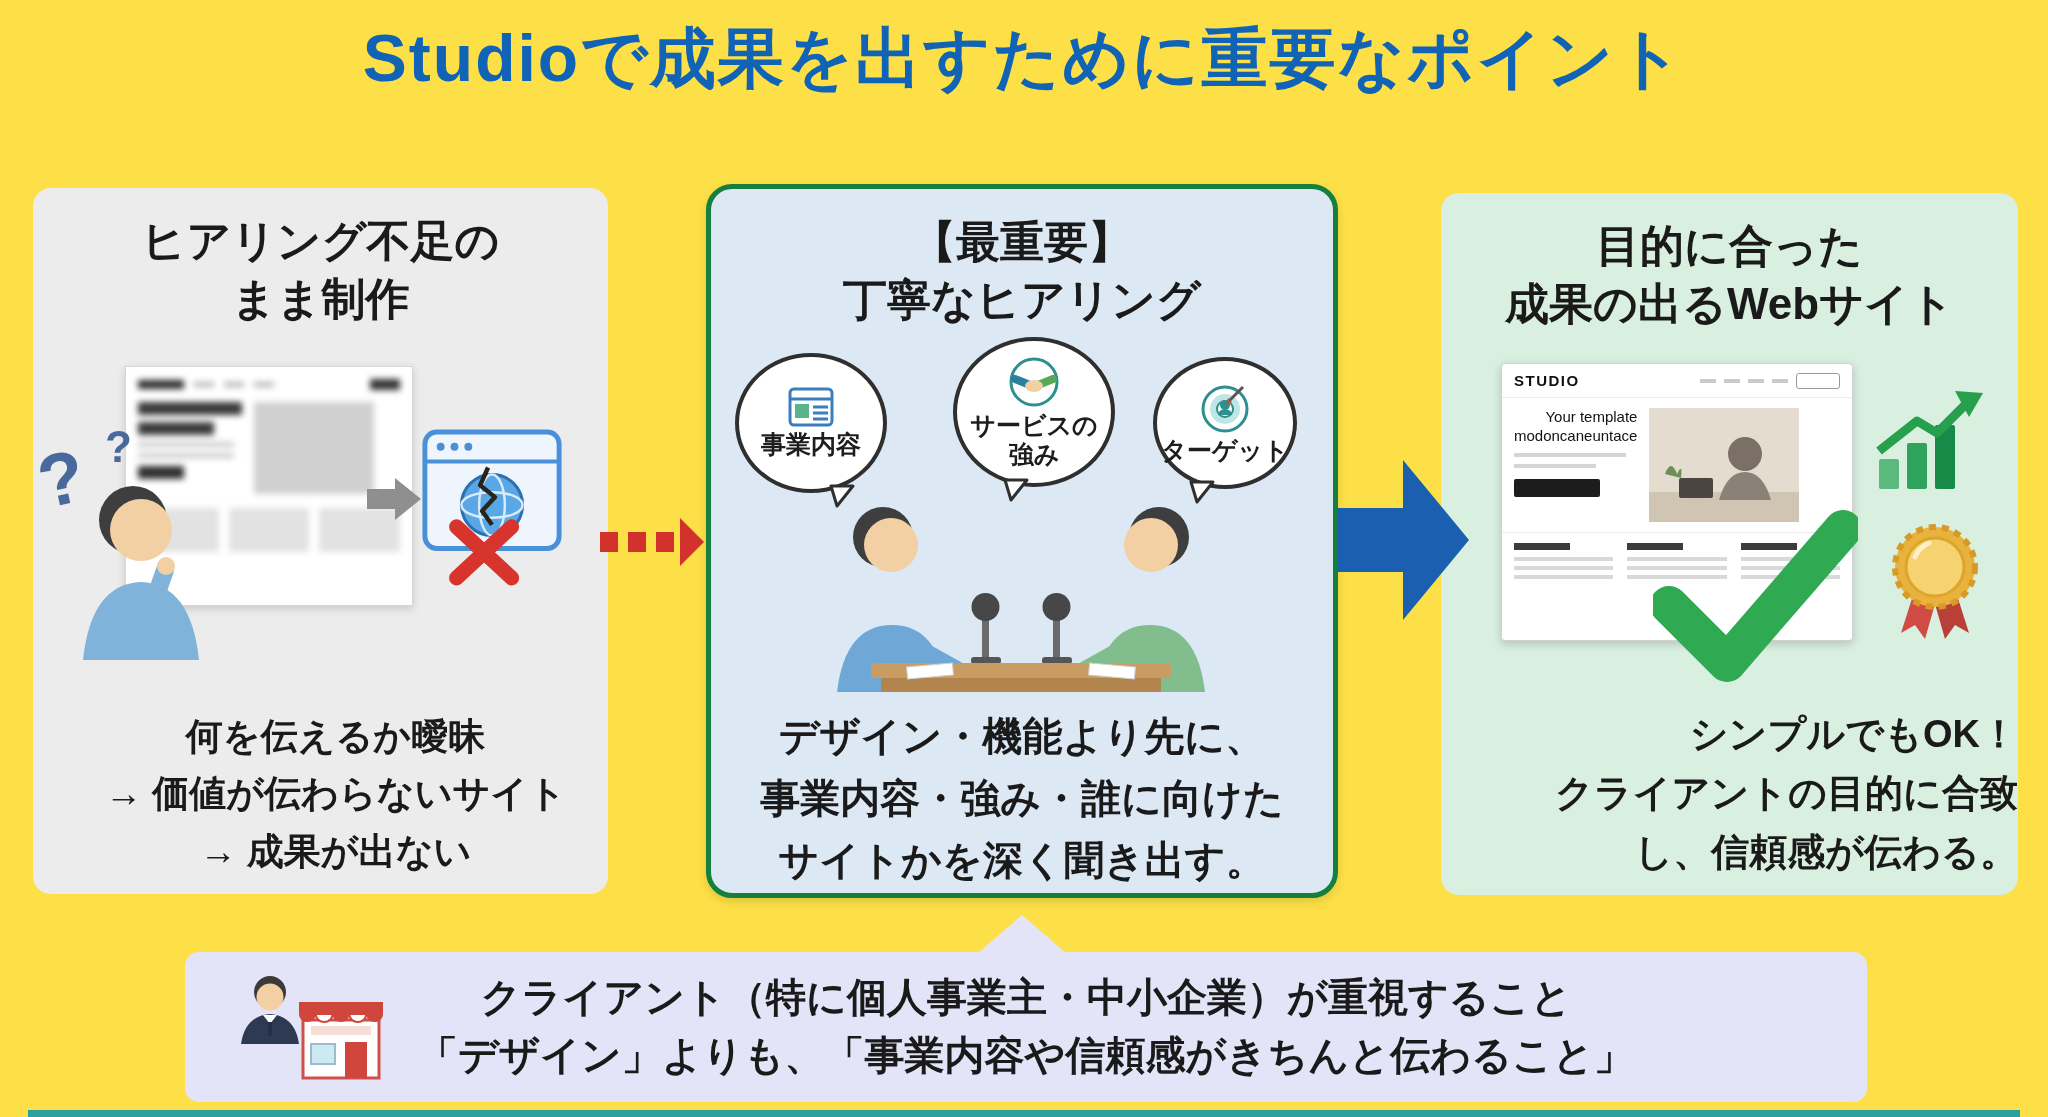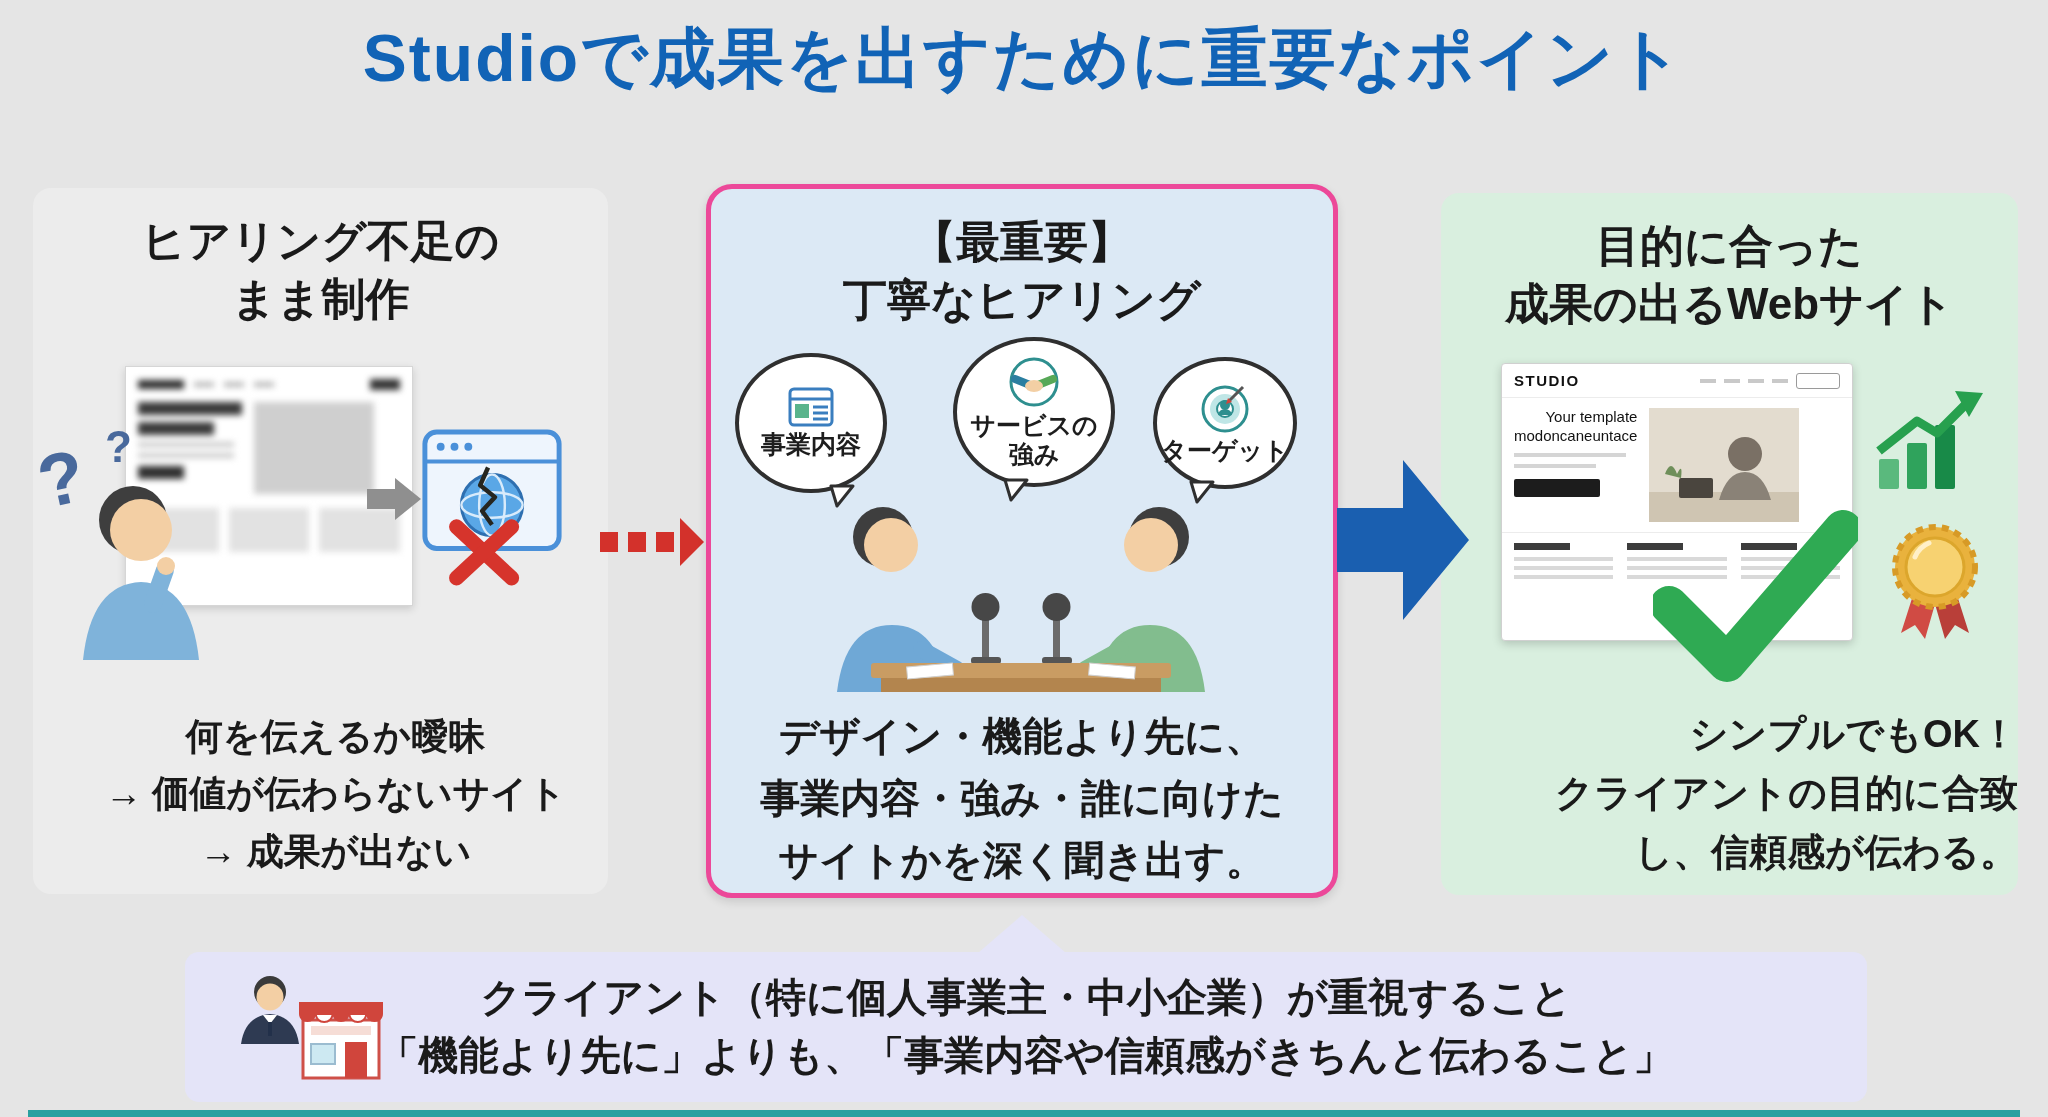--- a/index.html
+++ b/index.html
@@ -1,29 +1,29 @@
 <!DOCTYPE html>
 <html><head>
 <meta charset="utf-8">
 <style>
   * { margin:0; padding:0; box-sizing:border-box; }
   html,body { background:#ffffff; }
   .canvas {
     position:relative; width:2048px; height:1117px; overflow:hidden;
-    background:#e5e5e5; color:#1a1a1a;
+    background:#fde047; color:#1a1a1a;
     font-family:"Liberation Sans","DejaVu Sans",sans-serif;
   }
   .title {
     position:absolute; top:14px; left:0; right:0; text-align:center;
     font-size:66px; font-weight:800; color:#1163b6; letter-spacing:2px;
   }
   .panel { position:absolute; border-radius:18px; }
   .panel-left  { left:33px;  top:188px; width:575px; height:706px; background:#ececec; }
   .panel-center{ left:706px; top:184px; width:632px; height:714px; background:#dce9f5;
-                 border:5px solid #ec4899; border-radius:26px; box-shadow:0 4px 10px rgba(0,0,0,.12); }
+                 border:5px solid #15803d; border-radius:26px; box-shadow:0 4px 10px rgba(0,0,0,.12); }
   .panel-right { left:1441px; top:193px; width:577px; height:702px; background:#d9efdf; }
   .panel-title {
     position:absolute; top:24px; left:0; right:0; text-align:center;
     font-size:44px; font-weight:800; line-height:1.32; white-space:pre-line;
   }
   .panel-body { position:absolute; font-weight:700; white-space:pre-line; line-height:1.55; }
   .body-left  { left:46px; right:16px; top:520px; font-size:37px; text-align:center; }
   .body-center{ left:0; right:0; top:516px; font-size:40px; text-align:center; }
   .body-right { left:0; right:0; top:512px; font-size:38px; text-align:right; }
 
@@ -372,18 +372,18 @@
       <path d="M18.8,18 a8.4,8 0 0 0 16.8,0 z" fill="#fff" stroke="#d0453c" stroke-width="2"></path>
       <path d="M35.6,18 a8.4,8 0 0 0 16.8,0 z" fill="#d0453c"></path>
       <path d="M52.4,18 a8.4,8 0 0 0 16.8,0 z" fill="#fff" stroke="#d0453c" stroke-width="2"></path>
       <path d="M69.2,18 a8.4,8 0 0 0 16.8,0 z" fill="#d0453c"></path>
       <rect x="14" y="30" width="60" height="9" fill="#f6ddd6"></rect>
       <rect x="48" y="46" width="22" height="36" fill="#d0453c"></rect>
       <rect x="14" y="48" width="24" height="20" fill="#cde9f2" stroke="#9bbcd0" stroke-width="2"></rect>
     </svg>
     <div class="banner-text">
       <div>クライアント（特に個人事業主・中小企業）が重視すること</div>
-      <div>「機能より先に」よりも、「事業内容や信頼感がきちんと伝わること」</div>
+      <div>「デザイン」よりも、「事業内容や信頼感がきちんと伝わること」</div>
     </div>
   </footer>
 
   <div class="bottom-strip"></div>
 </div>
 
 </body></html>

